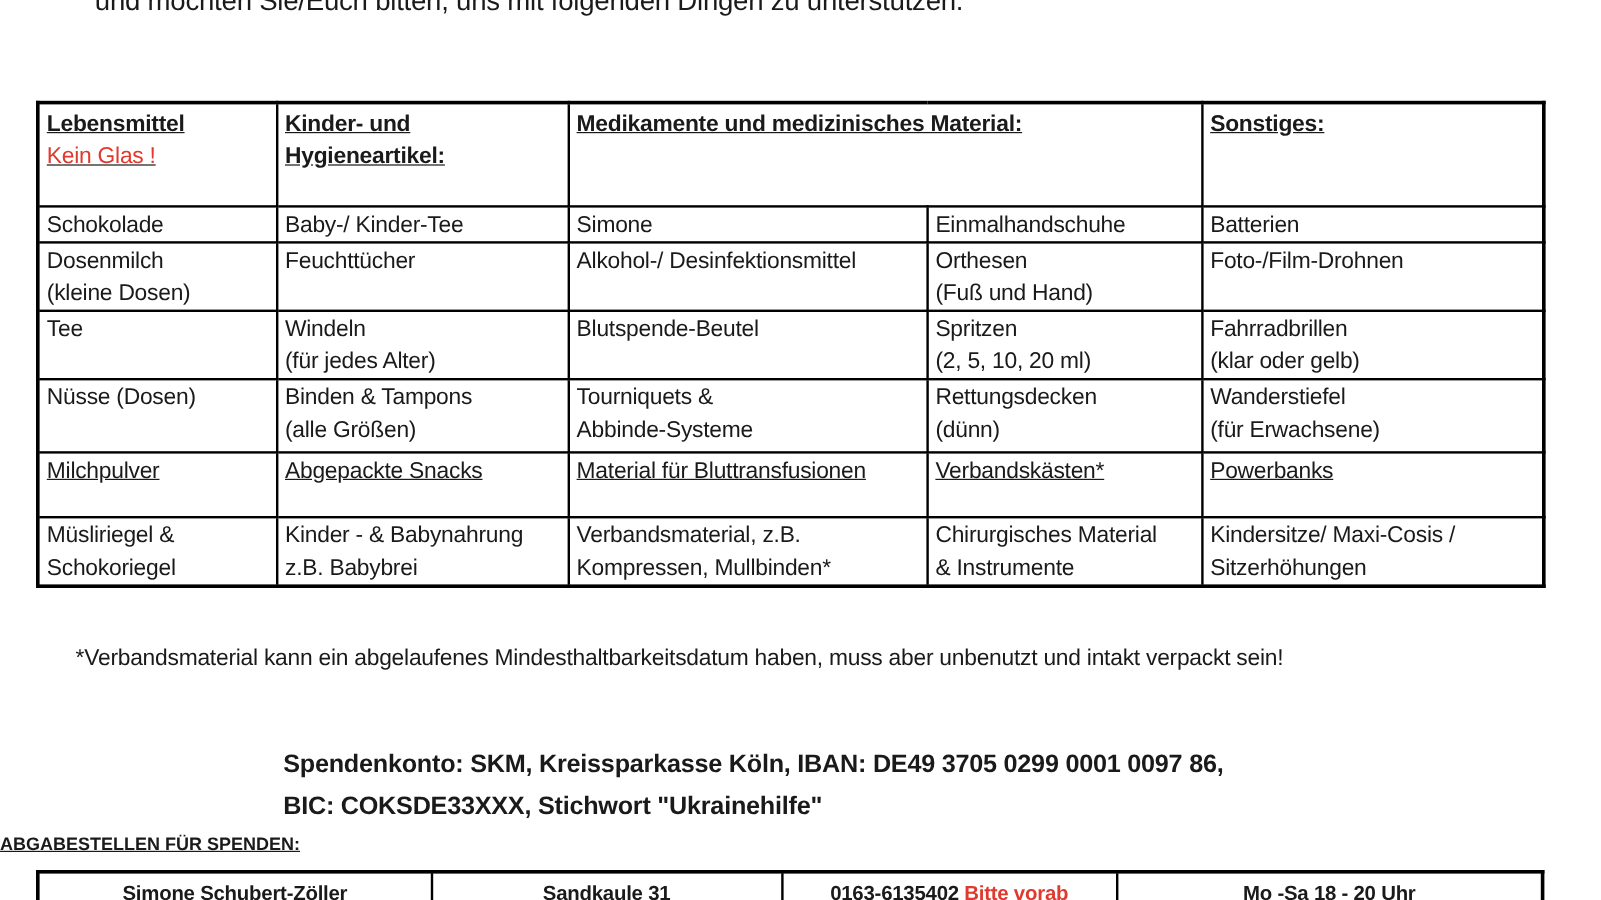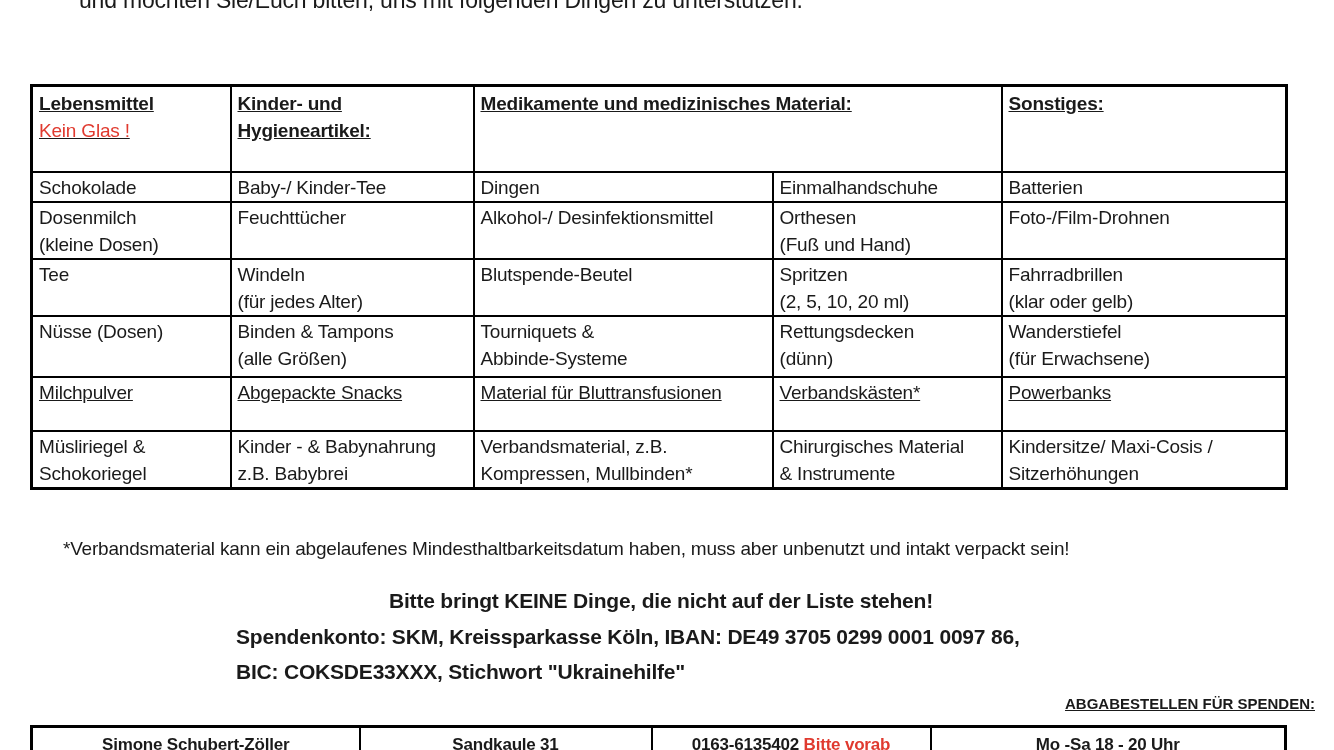--- a/index.html
+++ b/index.html
@@ -22,21 +22,21 @@
   .donation tbody tr:nth-child(5){height:54px;text-decoration:underline;}
   .donation tbody tr:nth-child(6){height:28px;}
   .donation tbody tr:nth-child(7){height:68px;line-height:31px;}
   .donation tbody tr:nth-child(8){height:29px;}
   .red{color:var(--red,#e03a2f);font-weight:normal;}
 
   .footnote{position:absolute;left:63px;top:538px;font-size:19px;white-space:nowrap;}
   .notice1{position:absolute;left:389px;top:589px;font-size:21px;font-weight:bold;white-space:nowrap;}
   .notice2{position:absolute;left:236px;top:625px;font-size:21px;font-weight:bold;white-space:nowrap;}
   .notice3{position:absolute;left:236px;top:660px;font-size:21px;font-weight:bold;white-space:nowrap;}
-  .dropoff-heading{position:absolute;left:0;top:695px;width:1315px;text-align:right;
+  .dropoff-heading{position:absolute;left:0;top:695px;width:1315px;text-align:left;
     font-size:15px;font-weight:bold;text-decoration:underline;letter-spacing:0;}
 
   table.dropoff{position:absolute;left:30px;top:725px;width:1254px;border:3px solid #000;}
   .dropoff td{border:2px solid #000;vertical-align:top;padding-top:7px;text-align:center;
     font-size:17px;font-weight:bold;height:56px;white-space:nowrap;overflow:hidden;}
   .dropoff .red{font-weight:bold;}
 
   .scrollbar{position:absolute;top:0;right:0;width:26px;height:750px;
     background:var(--track,#ececef);border-left:1px solid #d9d9dd;}
 </style>
@@ -63,21 +63,21 @@
         </th>
         <th>Kinder- und Hygieneartikel:</th>
         <th colspan="2">Medikamente und medizinisches Material:</th>
         <th>Sonstiges:</th>
       </tr>
     </thead>
     <tbody>
         <tr>
           <td>Schokolade</td>
           <td>Baby-/ Kinder-Tee</td>
-          <td>Dingen</td>
+          <td>Simone</td>
           <td>Einmalhandschuhe</td>
           <td>Batterien</td>
         </tr>
         <tr>
           <td>Dosenmilch<br>(kleine Dosen)</td>
           <td>Feuchttücher</td>
           <td>Alkohol-/ Desinfektionsmittel</td>
           <td>Orthesen<br>(Fuß und Hand)</td>
           <td>Foto-/Film-Drohnen</td>
         </tr>
@@ -107,21 +107,20 @@
           <td>Kinder - &amp; Babynahrung<br>z.B. Babybrei</td>
           <td>Verbandsmaterial, z.B.<br>Kompressen, Mullbinden*</td>
           <td>Chirurgisches Material<br>&amp; Instrumente</td>
           <td>Kindersitze/ Maxi-Cosis /<br>Sitzerhöhungen</td>
         </tr>
       </tbody>
   </table>
 
   <div class="footnote">*Verbandsmaterial kann ein abgelaufenes Mindesthaltbarkeitsdatum haben, muss aber unbenutzt und intakt verpackt sein!</div>
 
-  <div class="notice1">Bitte bringt KEINE Dinge, die nicht auf der Liste stehen!</div>
   <div class="notice2">Spendenkonto: SKM, Kreissparkasse Köln, IBAN: DE49 3705 0299 0001 0097 86,</div>
   <div class="notice3">BIC: COKSDE33XXX, Stichwort "Ukrainehilfe"</div>
   <div class="dropoff-heading">ABGABESTELLEN FÜR SPENDEN:</div>
 
   <table class="dropoff">
     <colgroup>
       <col style="width:328px">
         <col style="width:292px">
         <col style="width:279px">
         <col style="width:355px">

